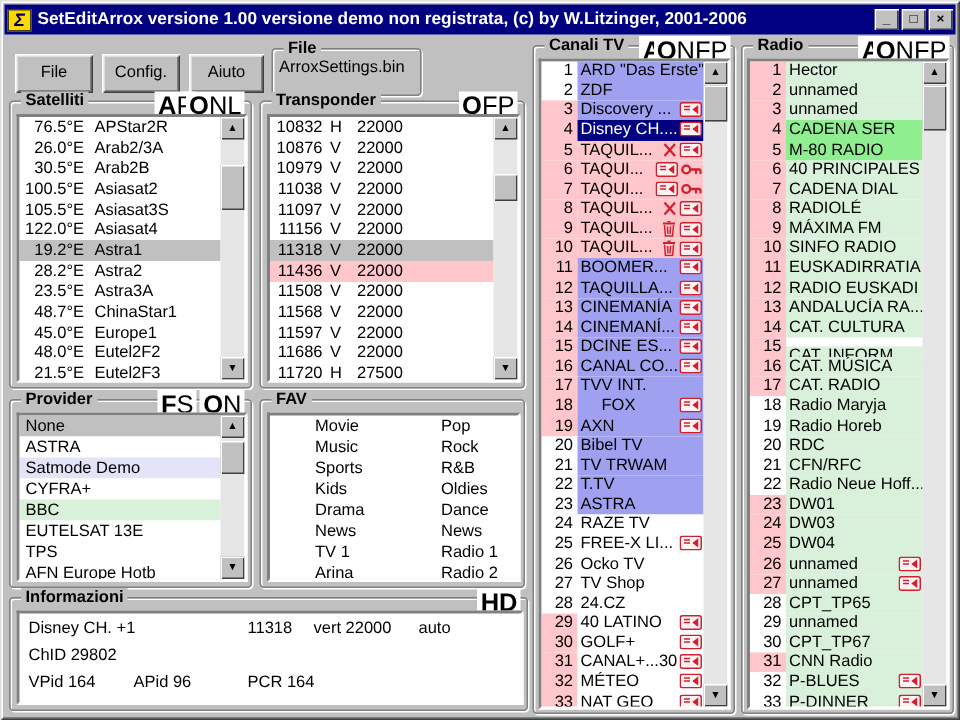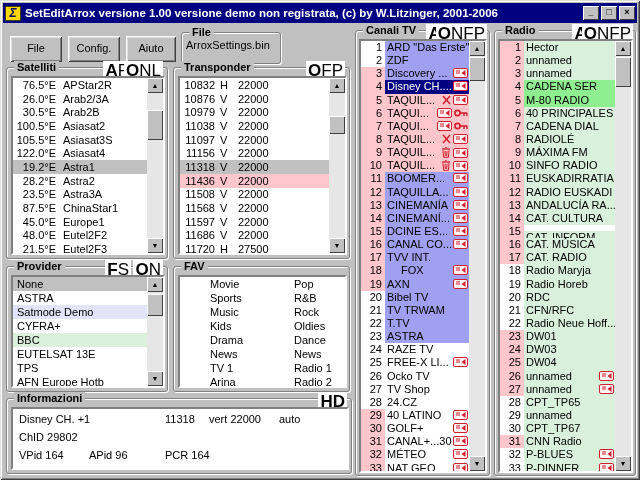--- a/index.html
+++ b/index.html
@@ -109,21 +109,21 @@
         </div>
         <div class="row bg-w" style="height: 13.7px; margin-right: 16px;">
           <span class="pos" style="width:48px">28.2°E</span>
           <span class="nm">Astra2</span>
         </div>
         <div class="row bg-w" style="height: 13.7px; margin-right: 16px;">
           <span class="pos" style="width:48px">23.5°E</span>
           <span class="nm">Astra3A</span>
         </div>
         <div class="row bg-w" style="height: 13.7px; margin-right: 16px;">
-          <span class="pos" style="width:48px">87.5°E</span>
+          <span class="pos" style="width:48px">48.7°E</span>
           <span class="nm">ChinaStar1</span>
         </div>
         <div class="row bg-w" style="height: 13.7px; margin-right: 16px;">
           <span class="pos" style="width:48px">45.0°E</span>
           <span class="nm">Europe1</span>
         </div>
         <div class="row bg-w" style="height: 13.7px; margin-right: 16px;">
           <span class="pos" style="width:48px">48.0°E</span>
           <span class="nm">Eutel2F2</span>
         </div>
@@ -256,26 +256,26 @@
   </div>
 
   <div class="groupbox" style="left:173px;top:266px;width:177px;height:126px;">
     <span class="legend">FAV</span>
     <div class="listbox" style="left:4px;top:8px;width:169px;height:113px;padding-left:28px;" id="fav-list">
         <div class="row" style="height: 14px; padding-left: 2px;">
           <span style="width:84px">Movie</span>
           <span>Pop</span>
         </div>
         <div class="row" style="height: 14px; padding-left: 2px;">
+          <span style="width:84px">Music</span>
+          <span>Rock</span>
+        </div>
+        <div class="row" style="height: 14px; padding-left: 2px;">
           <span style="width:84px">Sports</span>
           <span>R&amp;B</span>
-        </div>
-        <div class="row" style="height: 14px; padding-left: 2px;">
-          <span style="width:84px">Music</span>
-          <span>Rock</span>
         </div>
         <div class="row" style="height: 14px; padding-left: 2px;">
           <span style="width:84px">Kids</span>
           <span>Oldies</span>
         </div>
         <div class="row" style="height: 14px; padding-left: 2px;">
           <span style="width:84px">Drama</span>
           <span>Dance</span>
         </div>
         <div class="row" style="height: 14px; padding-left: 2px;">

